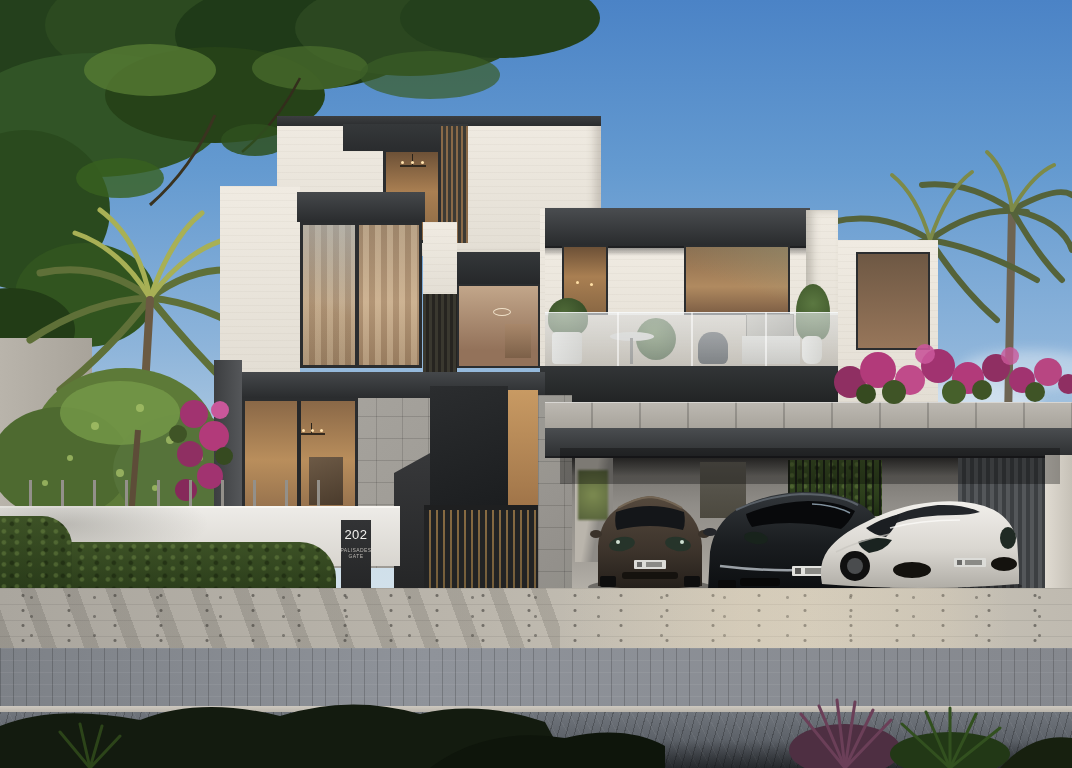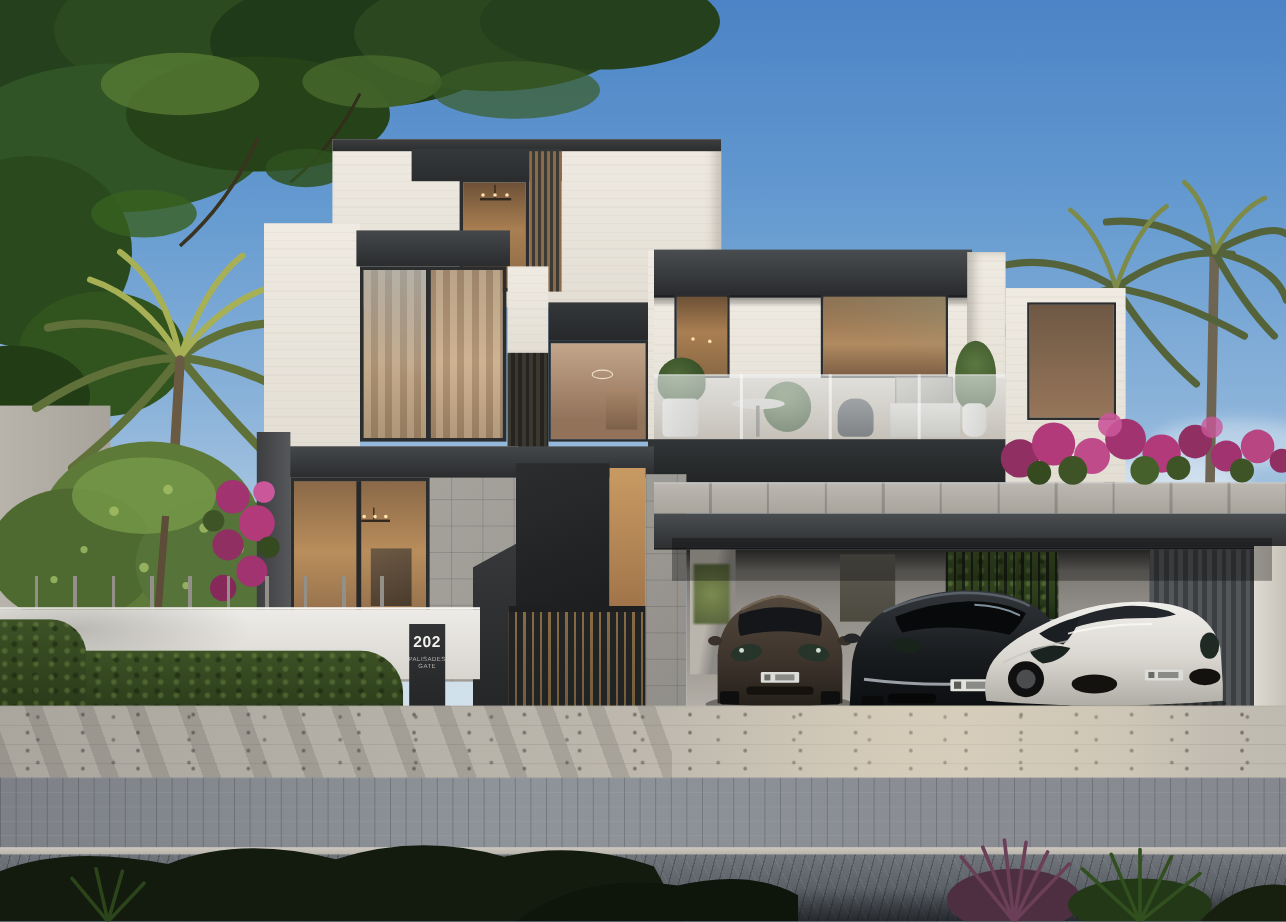--- a/index.html
+++ b/index.html
@@ -18,21 +18,21 @@
   .granite{background-image:
      linear-gradient(rgba(0,0,0,.13) 1px,transparent 1px),
      linear-gradient(90deg,rgba(0,0,0,.13) 1px,transparent 1px),
      linear-gradient(135deg,#aba8a2,#9d9a94);
      background-size:100% 22px,26px 100%,100% 100%;}
   .glass-warm{background:linear-gradient(180deg,#6d5137,#a97f52 45%,#8a6844);}
   .frame{border:3px solid #2b2d2f;box-sizing:border-box;}
   
   .sign-plate{background:linear-gradient(180deg,#323335,#232425);color:#fff;
     display:flex;flex-direction:column;align-items:center;}
-  .sign-num{font-size:13px;font-weight:bold;letter-spacing:.5px;margin-top:7px;color:#f2f1ee;}
+  .sign-num{font-size:13px;font-weight:normal;letter-spacing:.5px;margin-top:7px;color:#f2f1ee;}
   .sign-sub{font-size:5px;letter-spacing:.4px;color:#b9b6b1;line-height:6px;margin-top:5px;}
   
   .sidewalk{background-image:
      radial-gradient(circle,rgba(40,38,34,.5) 0 1px,transparent 2px),
      radial-gradient(circle,rgba(40,38,34,.4) 0 1px,transparent 2px),
      linear-gradient(180deg,rgba(0,0,0,.07) 1px,transparent 1px),
      linear-gradient(90deg,#aaa69e,#bbb6ac 45%,#cdc7ba 75%,#bfbab0);
      background-size:46px 15px,63px 19px,100% 16px,100% 100%;}
   .apron{background-image:
      linear-gradient(90deg,rgba(0,0,0,.18) 1px,transparent 1px),

